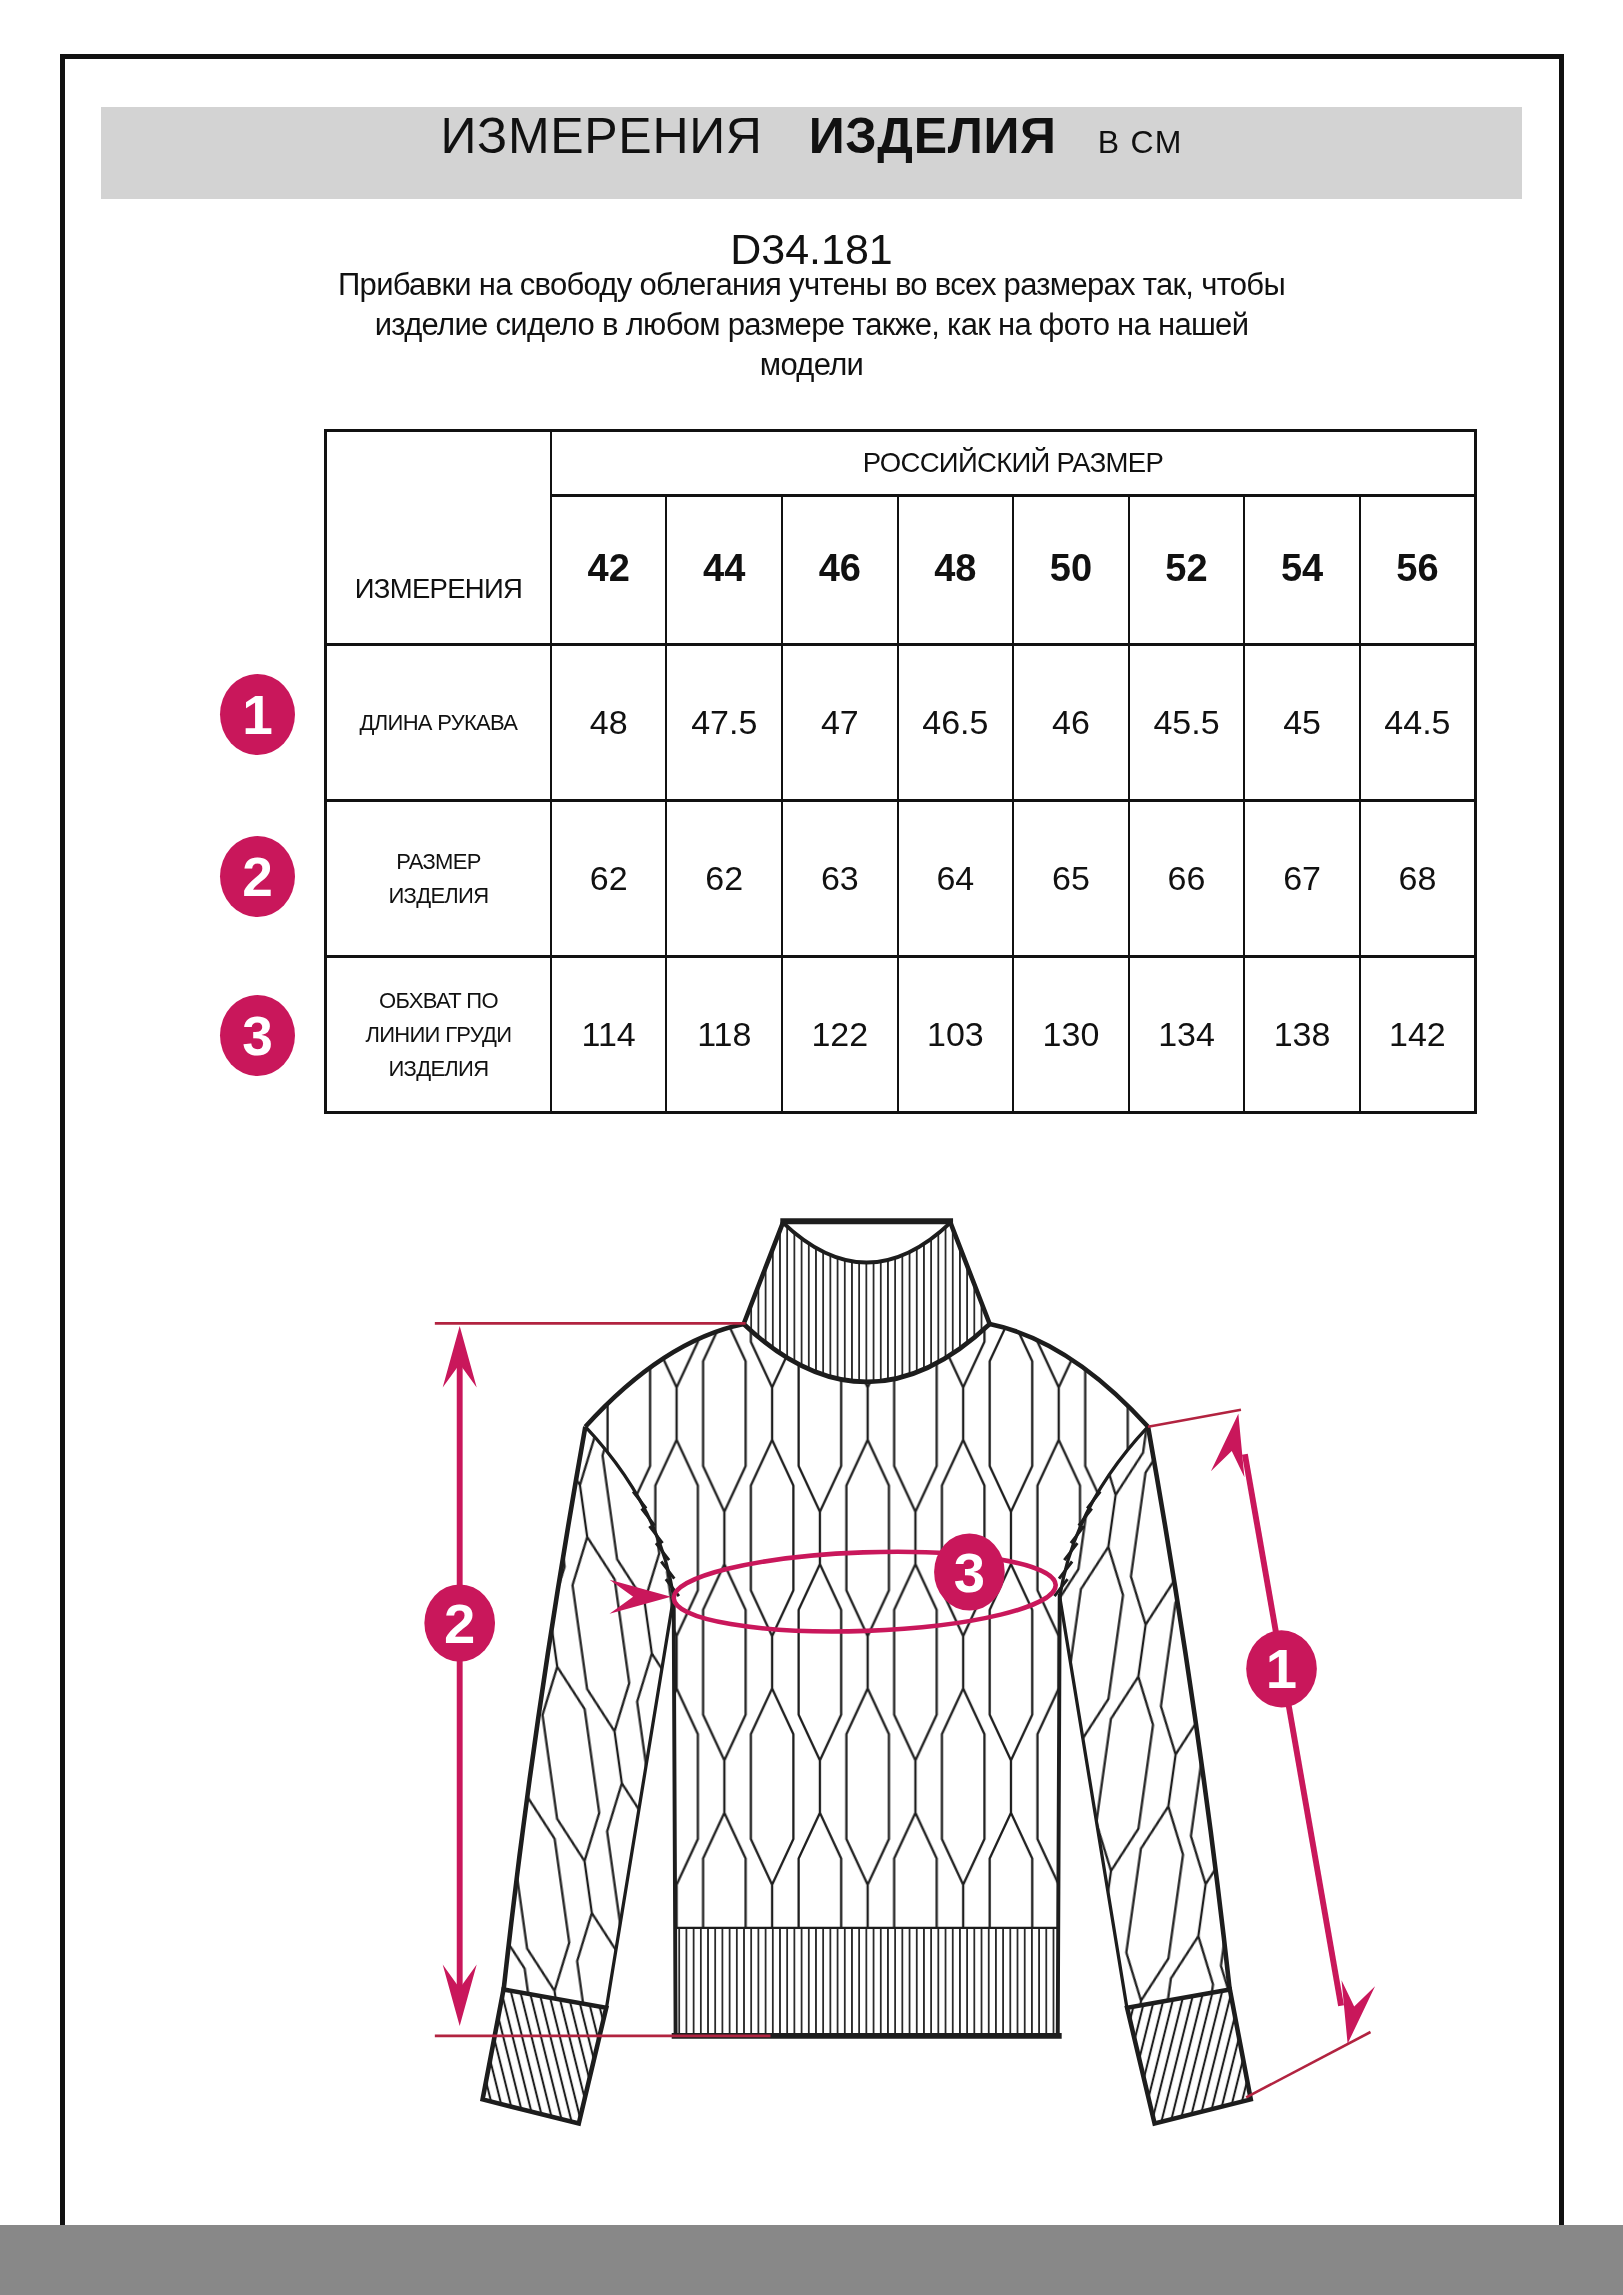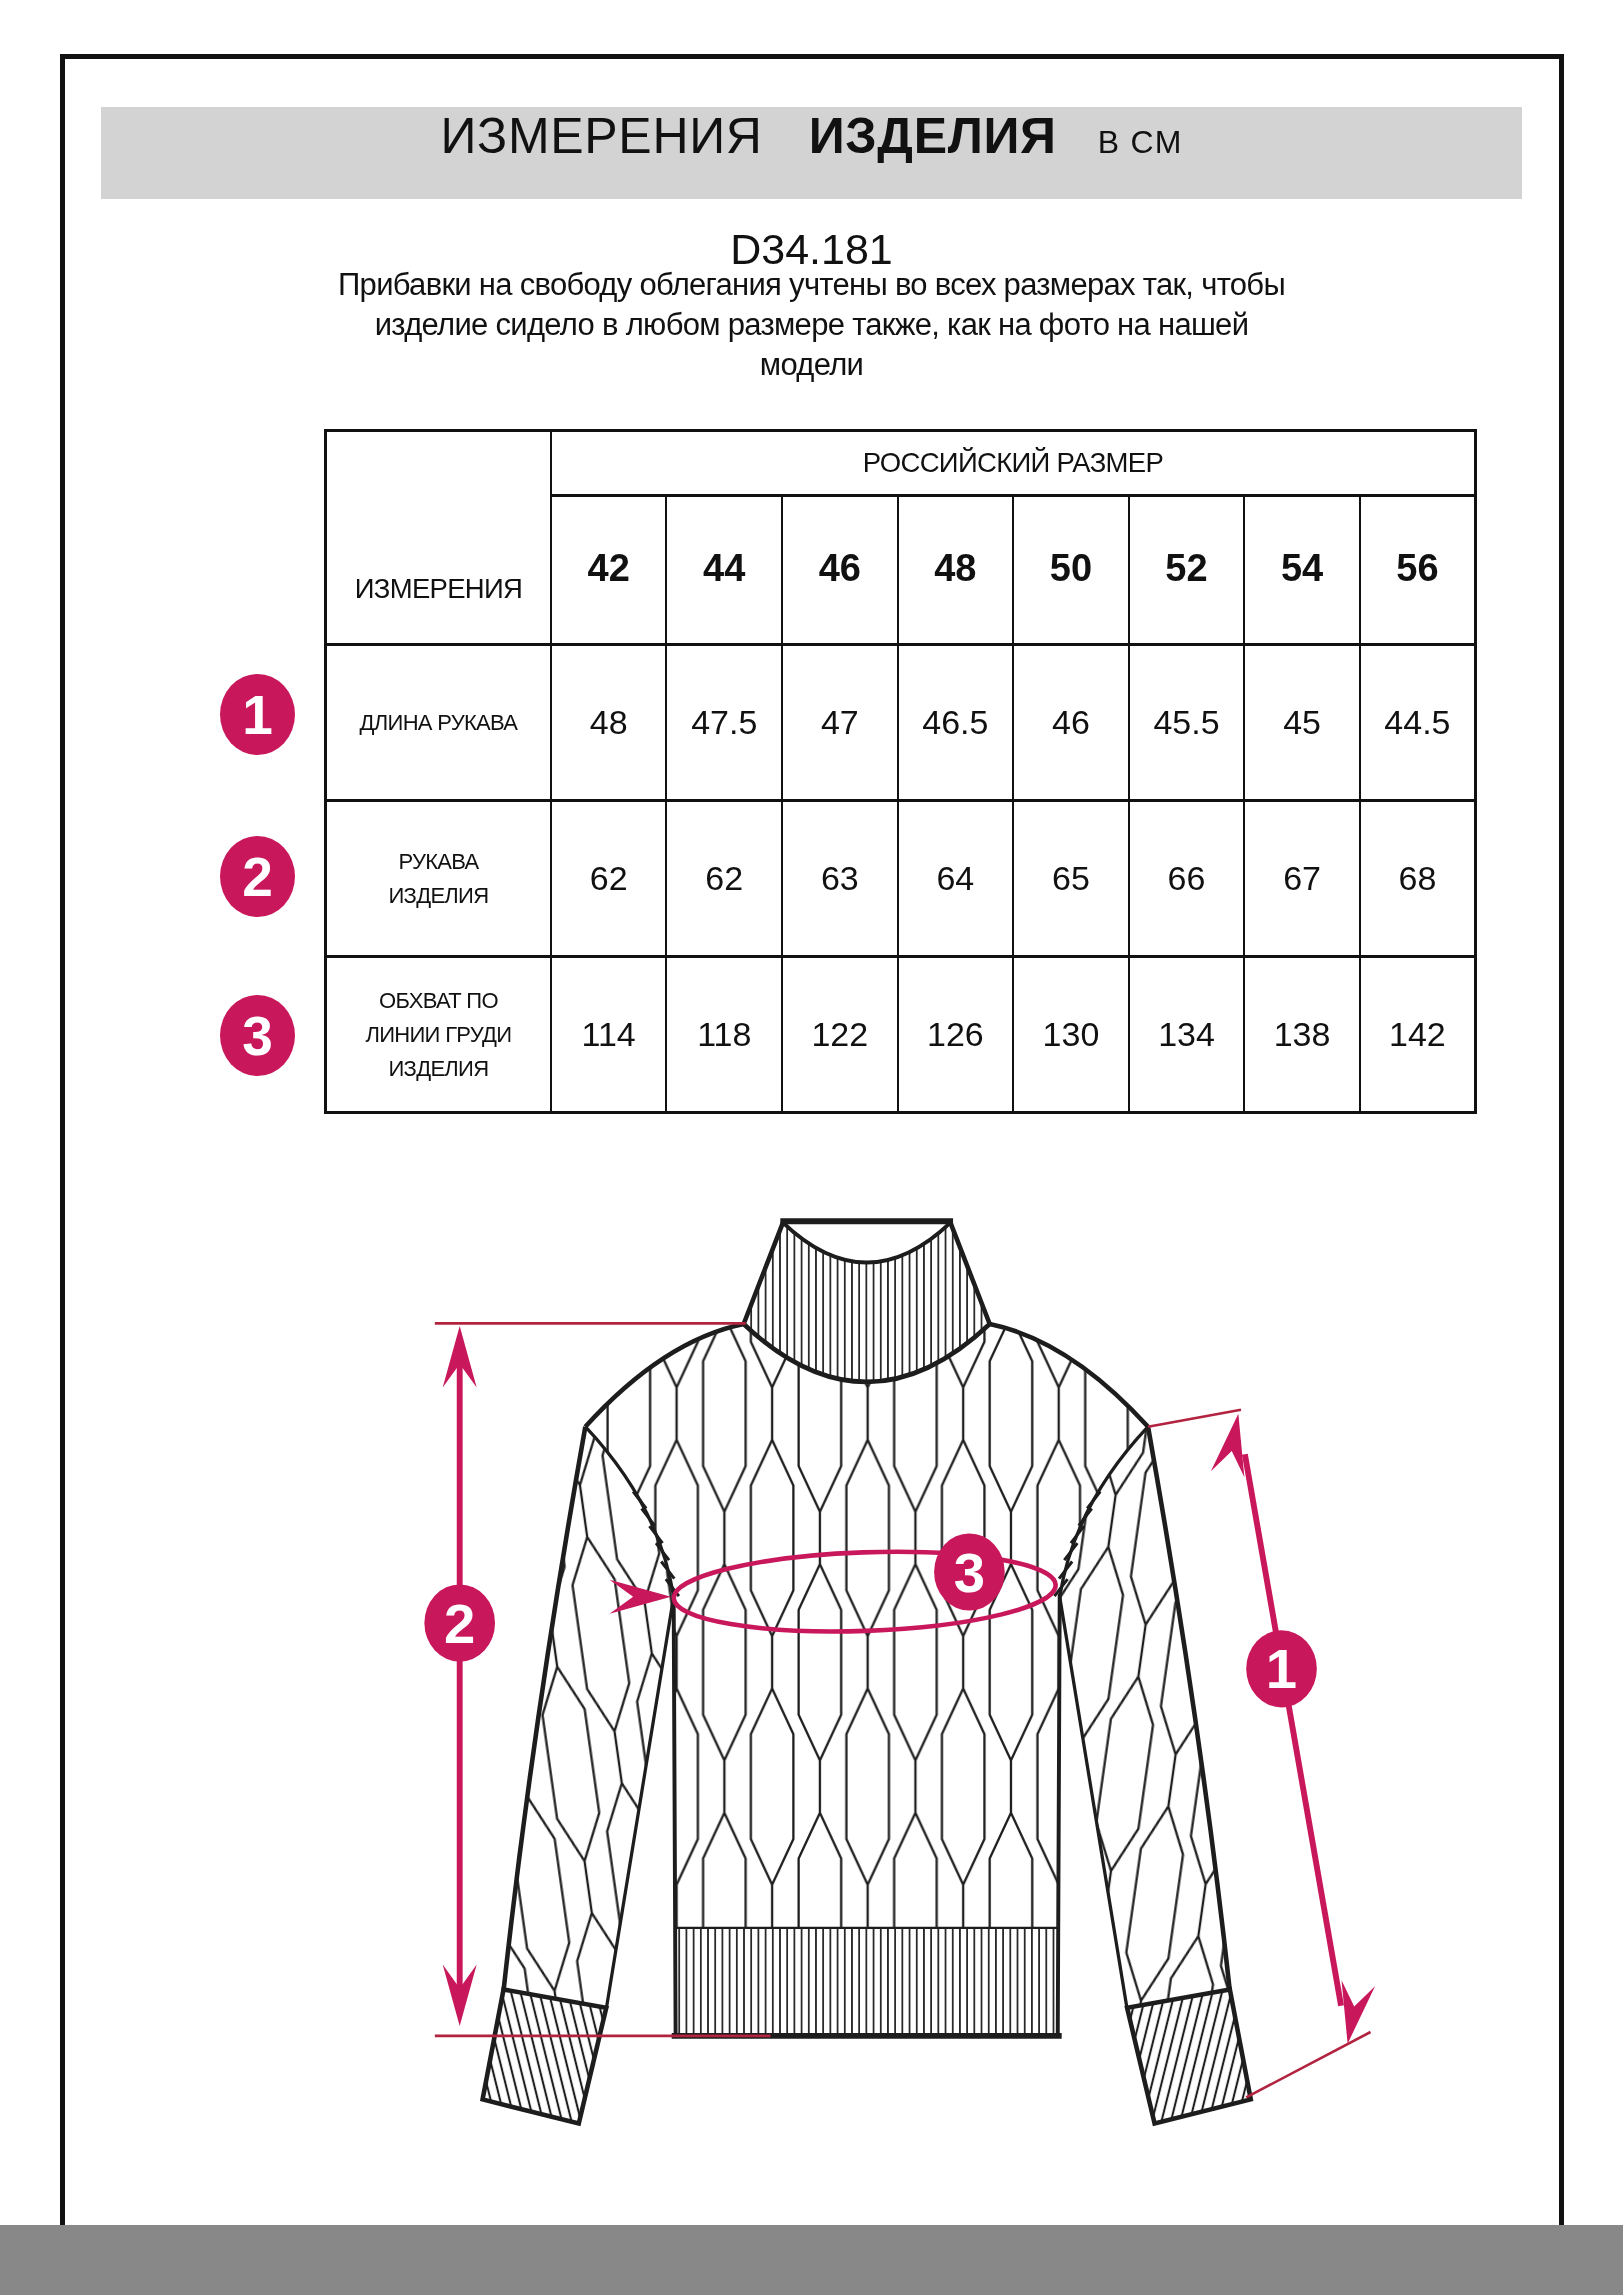--- a/index.html
+++ b/index.html
@@ -131,42 +131,42 @@
       <td class="val">47.5</td>
       <td class="val">47</td>
       <td class="val">46.5</td>
       <td class="val">46</td>
       <td class="val">45.5</td>
       <td class="val">45</td>
       <td class="val">44.5</td>
     </tr>
     <tr class="r-data">
       <td class="rowlabel">
-        <div>РУКАВА</div>
+        <div>РАЗМЕР</div>
         <div>ИЗДЕЛИЯ</div>
       </td>
       <td class="val">62</td>
       <td class="val">62</td>
       <td class="val">63</td>
       <td class="val">64</td>
       <td class="val">65</td>
       <td class="val">66</td>
       <td class="val">67</td>
       <td class="val">68</td>
     </tr>
     <tr class="r-data">
       <td class="rowlabel">
         <div>ОБХВАТ ПО</div>
         <div>ЛИНИИ ГРУДИ</div>
         <div>ИЗДЕЛИЯ</div>
       </td>
       <td class="val">114</td>
       <td class="val">118</td>
       <td class="val">122</td>
-      <td class="val">126</td>
+      <td class="val">103</td>
       <td class="val">130</td>
       <td class="val">134</td>
       <td class="val">138</td>
       <td class="val">142</td>
     </tr>
   </tbody>
     </table>
 
   <div class="row-marker m1">1</div>
   <div class="row-marker m2">2</div>

